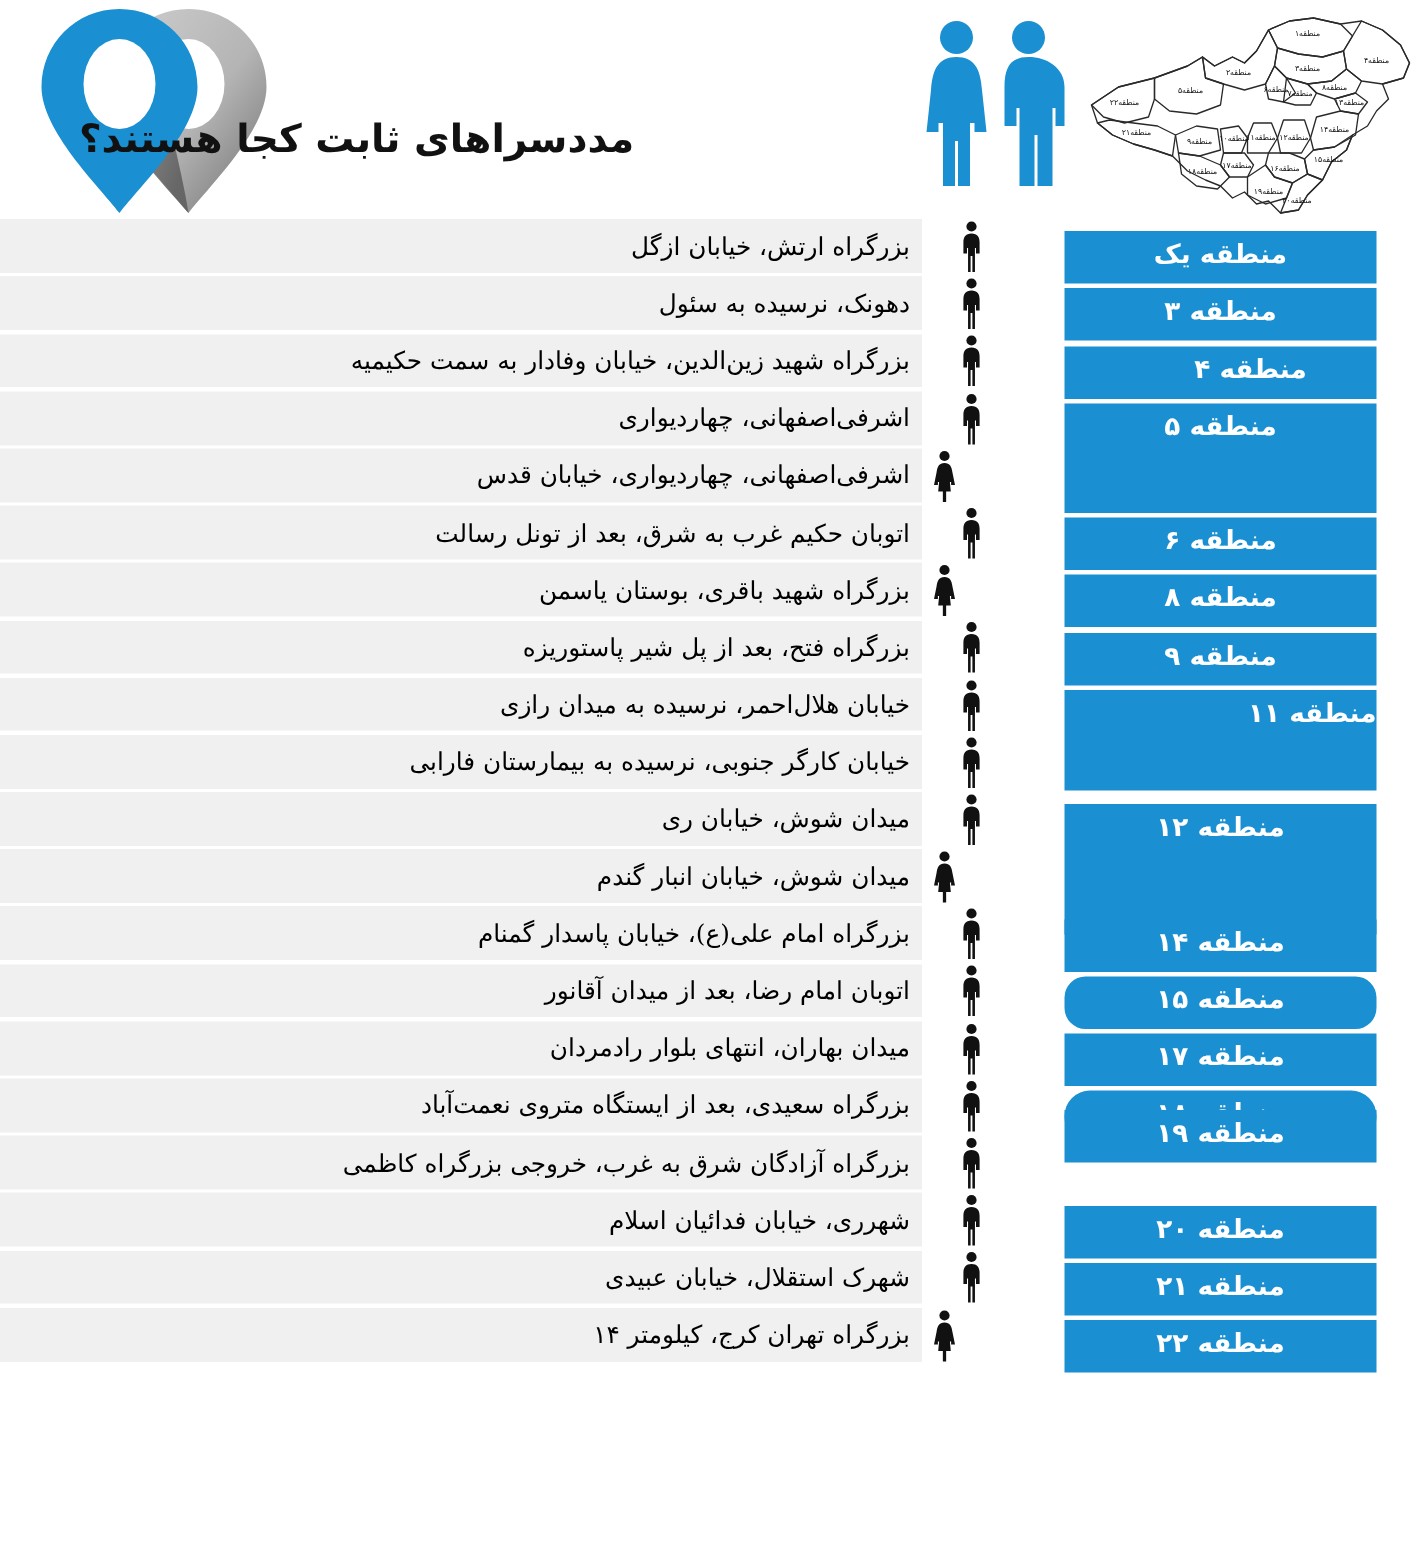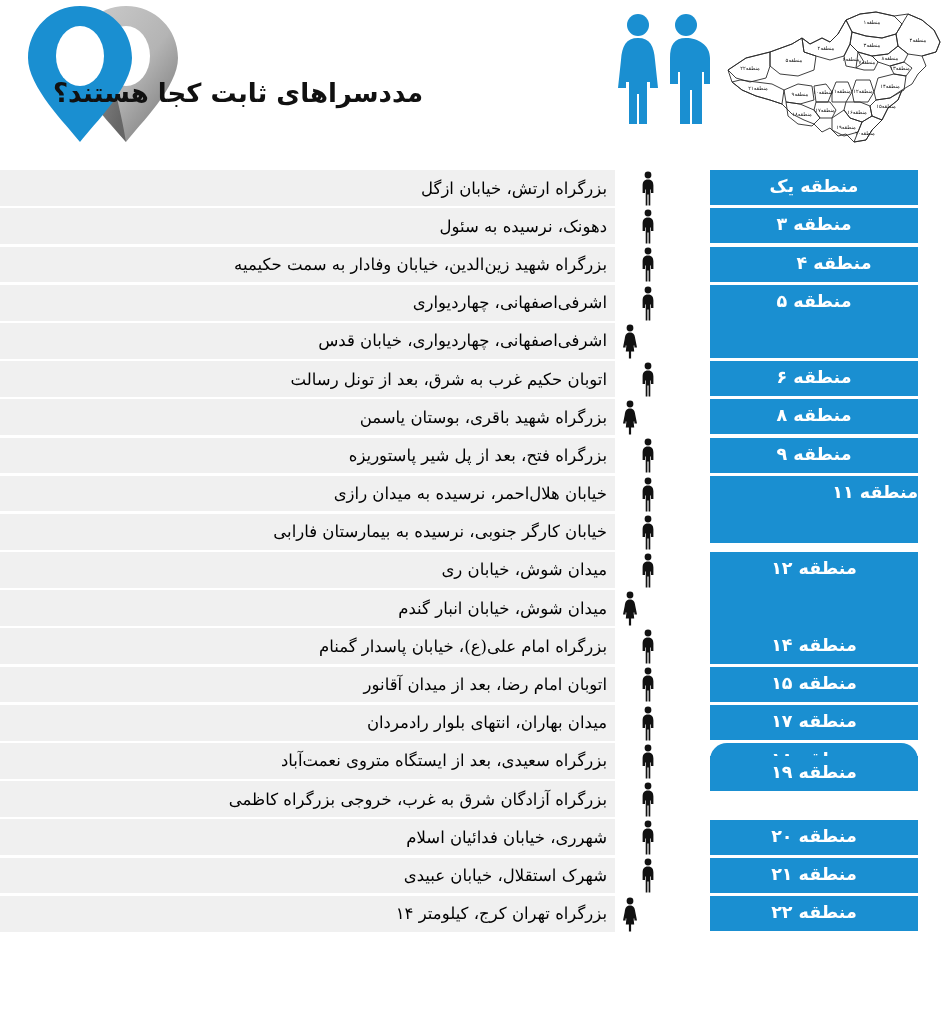--- a/index.html
+++ b/index.html
@@ -25,21 +25,21 @@
     direction:rtl;
   }
 
   #gender-legend { position:absolute; left:613px; top:12px; width:100px; height:118px; }
   #gender-legend svg { display:block; width:100%; height:100%; }
 
   #tehran-map { position:absolute; left:726px; top:4px; width:224px; height:140px; }
   #tehran-map svg { display:block; width:100%; height:100%; }
 
   
-  #table { position:absolute; left:0; top:169px; width:899px; }
+  #table { position:absolute; left:0; top:145px; width:899px; }
 
   .row { position:relative; width:952px; height:38.2px; }
   .addr-strip {
     position:absolute; right:284px; top:1.2px;
     width:668px; height:35.8px;
     background:#f0f0f0;
   }
   .addr-text {
     position:absolute; right:292px; top:0;
     width:368px; height:38.2px;
@@ -58,21 +58,20 @@
   #regions { position:absolute; left:0; top:153px; width:952px; height:805px; pointer-events:none; }
   .region {
     position:absolute; left:710px; width:208px;
     background:#1a8fd1;
     color:#ffffff;
     font-size:17.5px; font-weight:bold;
     text-align:center;
     direction:rtl;
     padding-top:6px;
     pointer-events:auto;
-    margin-top:16px;
   }
 </style>
 </head>
 <body>
 
 <div id="header">
 
   <div id="pin-logo">
     <svg viewBox="0 0 162 143" xmlns="http://www.w3.org/2000/svg">
       <defs>
@@ -437,20 +436,20 @@
     <div class="region" style="top: 1.2px; height: 35px;">منطقه یک</div>
     <div class="region" style="top: 39.4px; height: 35px;">منطقه ۳</div>
     <div class="region" style="top: 77.6px; height: 35px; padding-left: 40px;">منطقه ۴</div>
     <div class="region" style="top: 115.8px; height: 73.2px;">منطقه ۵</div>
     <div class="region" style="top: 192.2px; height: 35px;">منطقه ۶</div>
     <div class="region" style="top: 230.4px; height: 35px;">منطقه ۸</div>
     <div class="region" style="top: 268.6px; height: 35px;">منطقه ۹</div>
     <div class="region" style="top: 306.8px; height: 67px; text-align: right;">منطقه ۱۱</div>
     <div class="region" style="top: 383.2px; height: 87px;">منطقه ۱۲</div>
     <div class="region" style="top: 459.6px; height: 35px;">منطقه ۱۴</div>
-    <div class="region" style="top: 497.8px; height: 35px;">منطقه ۱۵</div>
+    <div class="region" style="top: 497.8px; height: 35px; border-radius: 14px;">منطقه ۱۵</div>
     <div class="region" style="top: 536px; height: 35px;">منطقه ۱۷</div>
     <div class="region" style="top: 574.2px; height: 35px; border-radius: 17px;">منطقه ۱۸</div>
     <div class="region" style="top: 587px; height: 35px;">منطقه ۱۹</div>
     <div class="region" style="top: 650.6px; height: 35px;">منطقه ۲۰</div>
     <div class="region" style="top: 688.8px; height: 35px;">منطقه ۲۱</div>
     <div class="region" style="top: 727px; height: 35px;">منطقه ۲۲</div>
   </div>
 
 </body></html>

